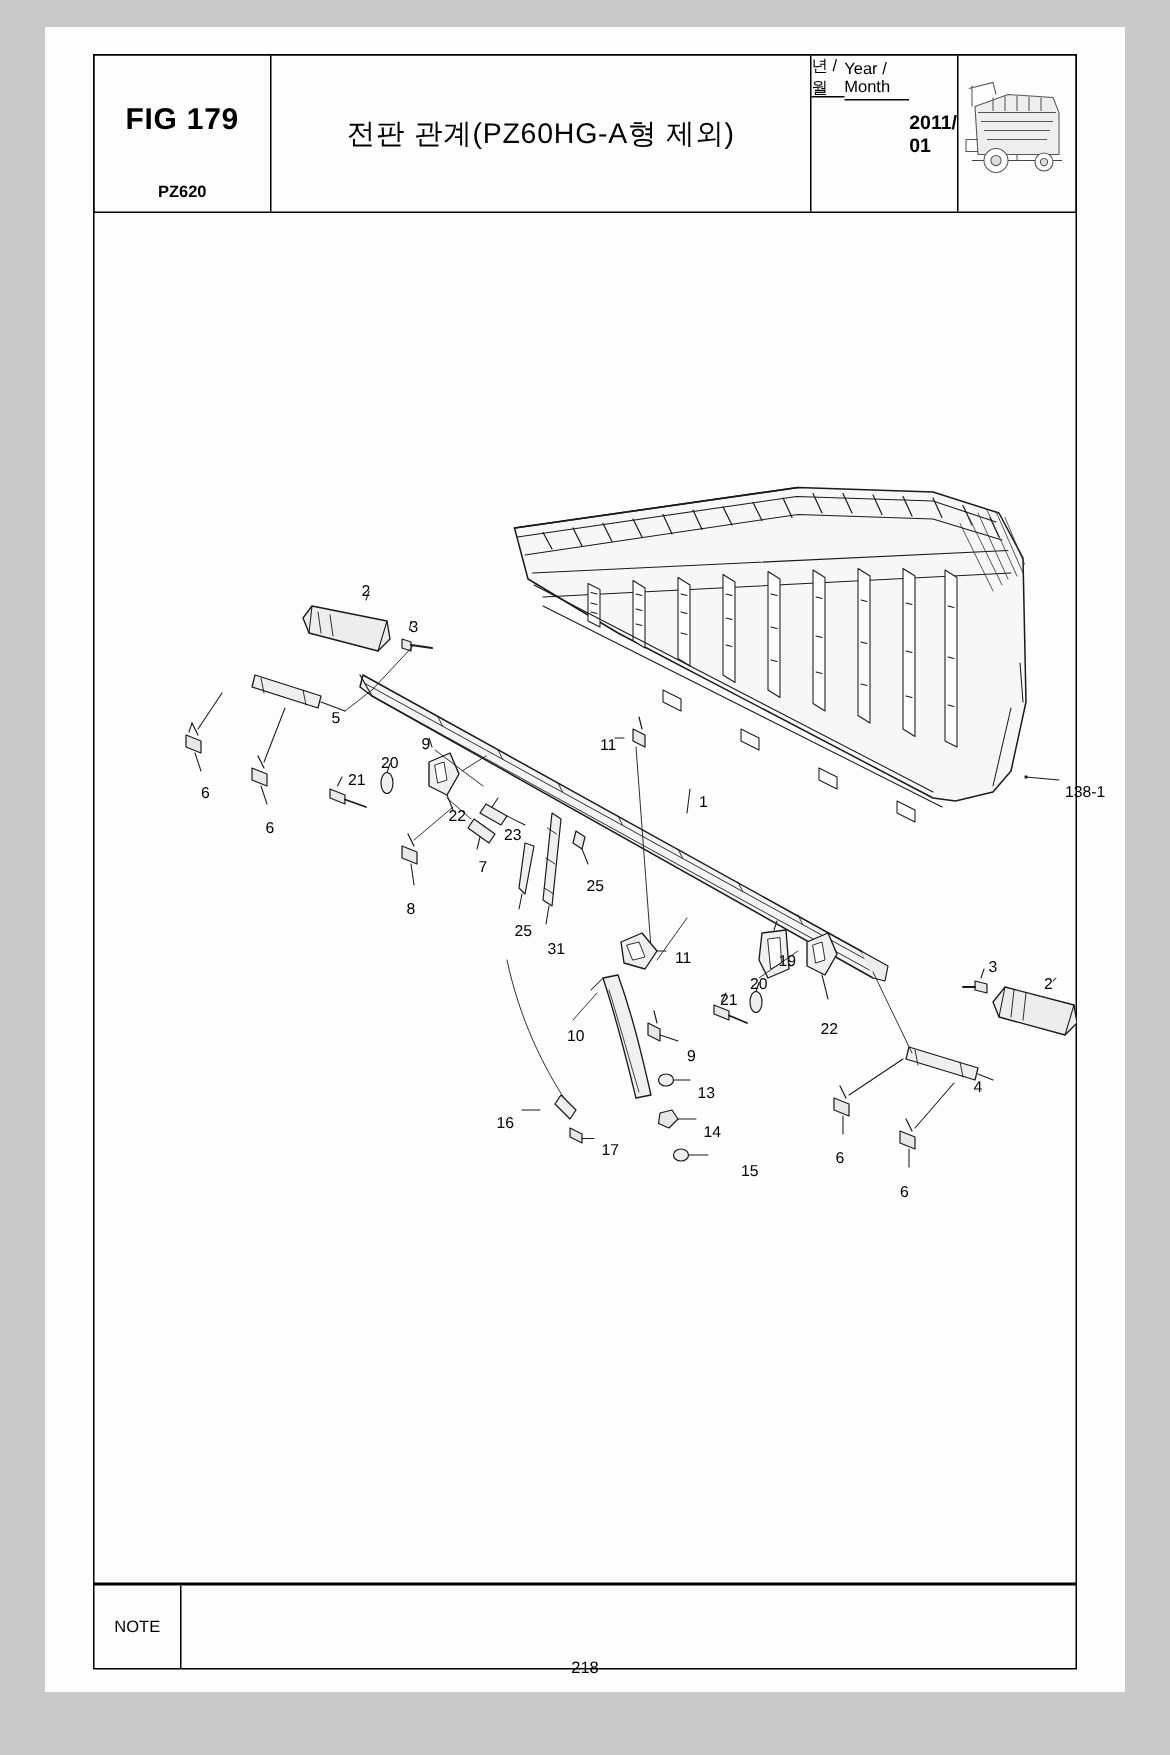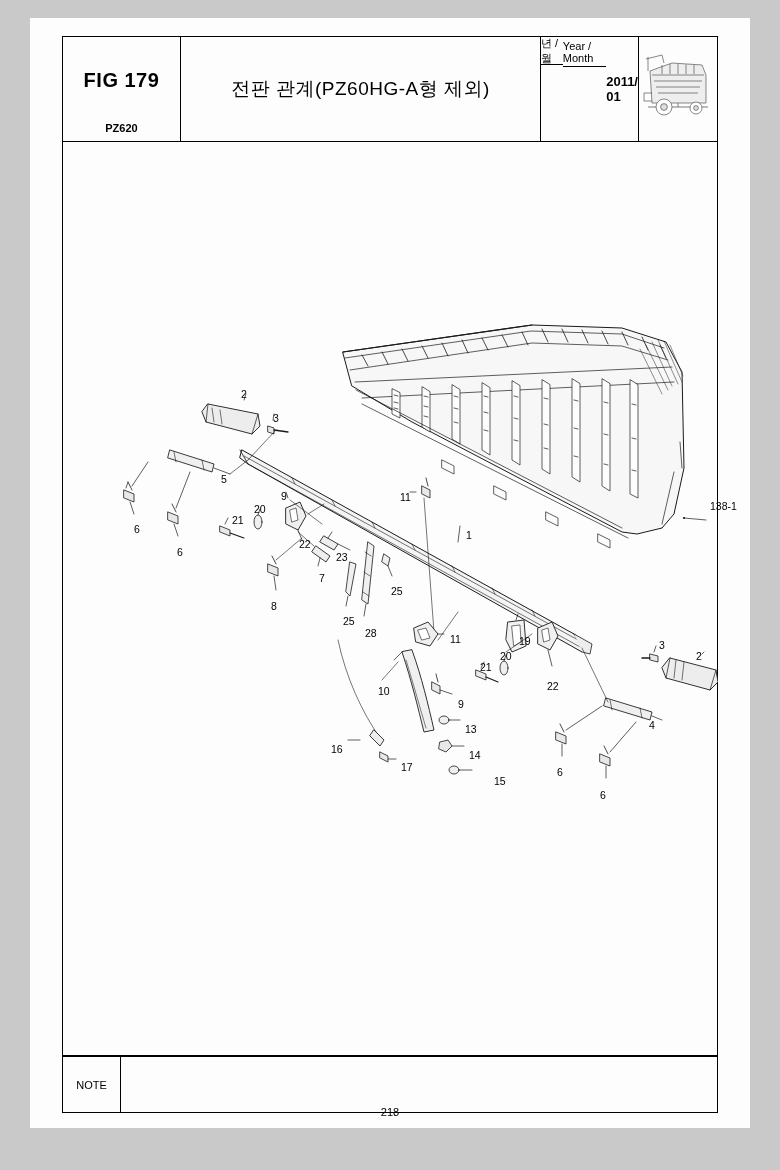--- a/index.html
+++ b/index.html
@@ -547,24 +547,24 @@
           <div class="lbl" style="left: 115px; top: 404px;">6</div>
           <div class="lbl" style="left: 219px; top: 348px;">9</div>
           <div class="lbl" style="left: 170px; top: 372px;">21</div>
           <div class="lbl" style="left: 192px; top: 361px;">20</div>
           <div class="lbl" style="left: 237px; top: 396px;">22</div>
           <div class="lbl" style="left: 274px; top: 409px;">23</div>
           <div class="lbl" style="left: 257px; top: 430px;">7</div>
           <div class="lbl" style="left: 209px; top: 458px;">8</div>
           <div class="lbl" style="left: 329px; top: 443px;">25</div>
           <div class="lbl" style="left: 281px; top: 473px;">25</div>
-          <div class="lbl" style="left: 303px; top: 485px;">28</div>
+          <div class="lbl" style="left: 303px; top: 485px;">31</div>
           <div class="lbl" style="left: 338px; top: 349px;">11</div>
           <div class="lbl" style="left: 404px; top: 387px;">1</div>
-          <div class="lbl" style="left: 648px; top: 358px;">138-1</div>
+          <div class="lbl" style="left: 648px; top: 380px;">138-1</div>
           <div class="lbl" style="left: 388px; top: 491px;">11</div>
           <div class="lbl" style="left: 316px; top: 543px;">10</div>
           <div class="lbl" style="left: 396px; top: 556px;">9</div>
           <div class="lbl" style="left: 403px; top: 581px;">13</div>
           <div class="lbl" style="left: 407px; top: 607px;">14</div>
           <div class="lbl" style="left: 432px; top: 633px;">15</div>
           <div class="lbl" style="left: 269px; top: 601px;">16</div>
           <div class="lbl" style="left: 339px; top: 619px;">17</div>
           <div class="lbl" style="left: 457px; top: 493px;">19</div>
           <div class="lbl" style="left: 418px; top: 519px;">21</div>

